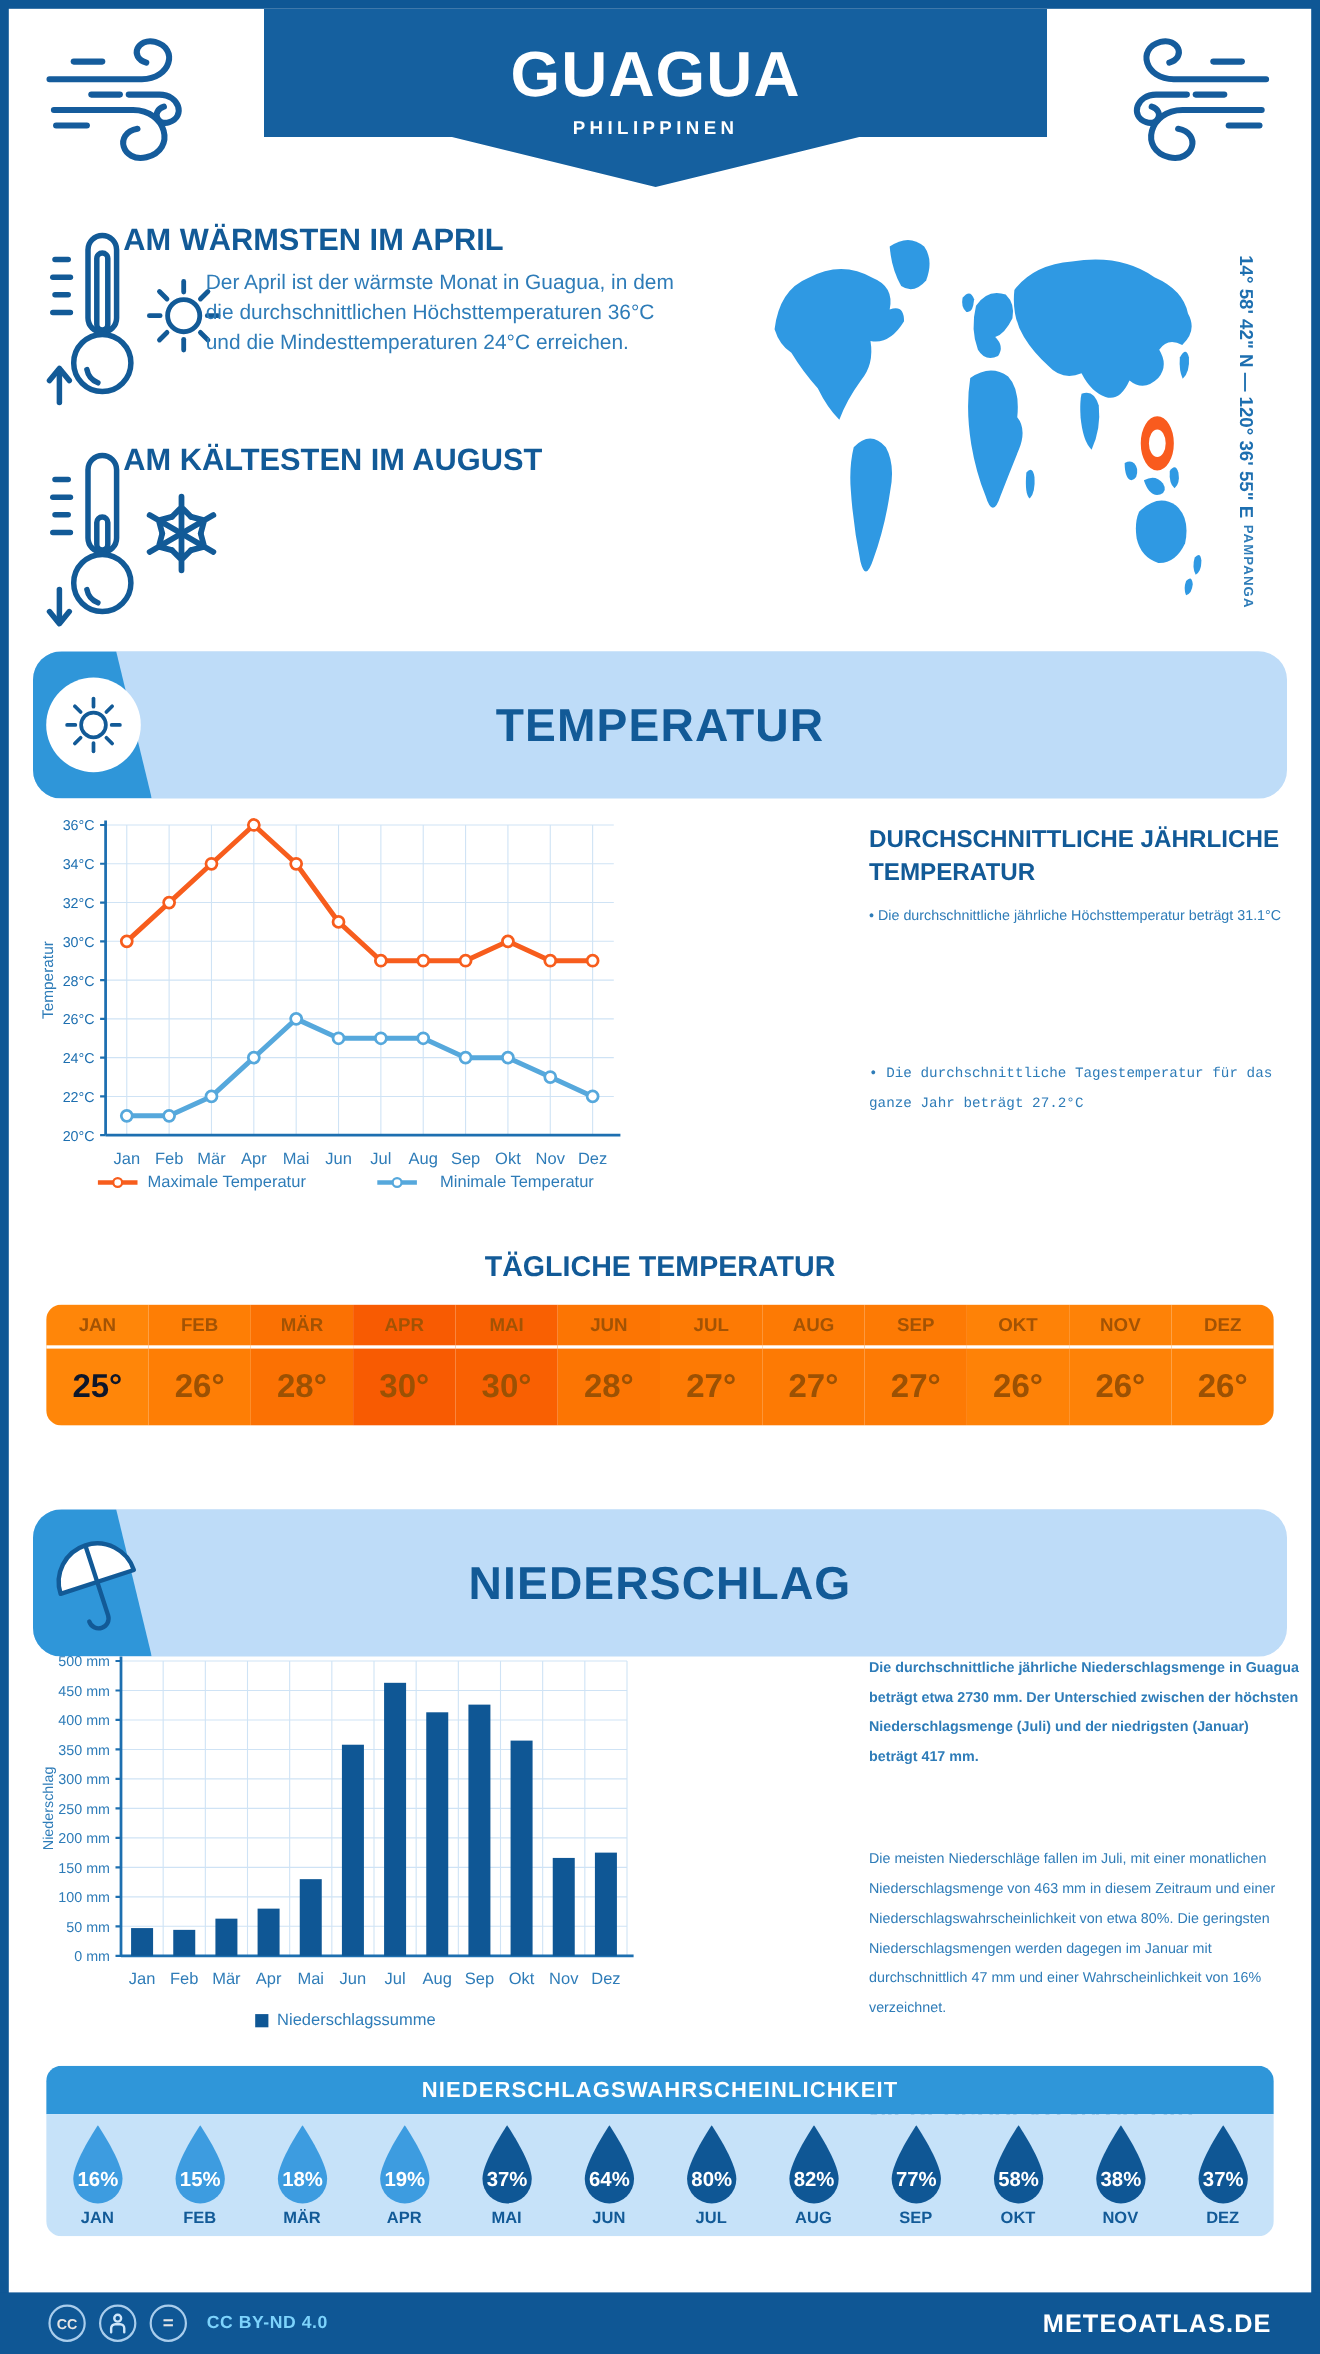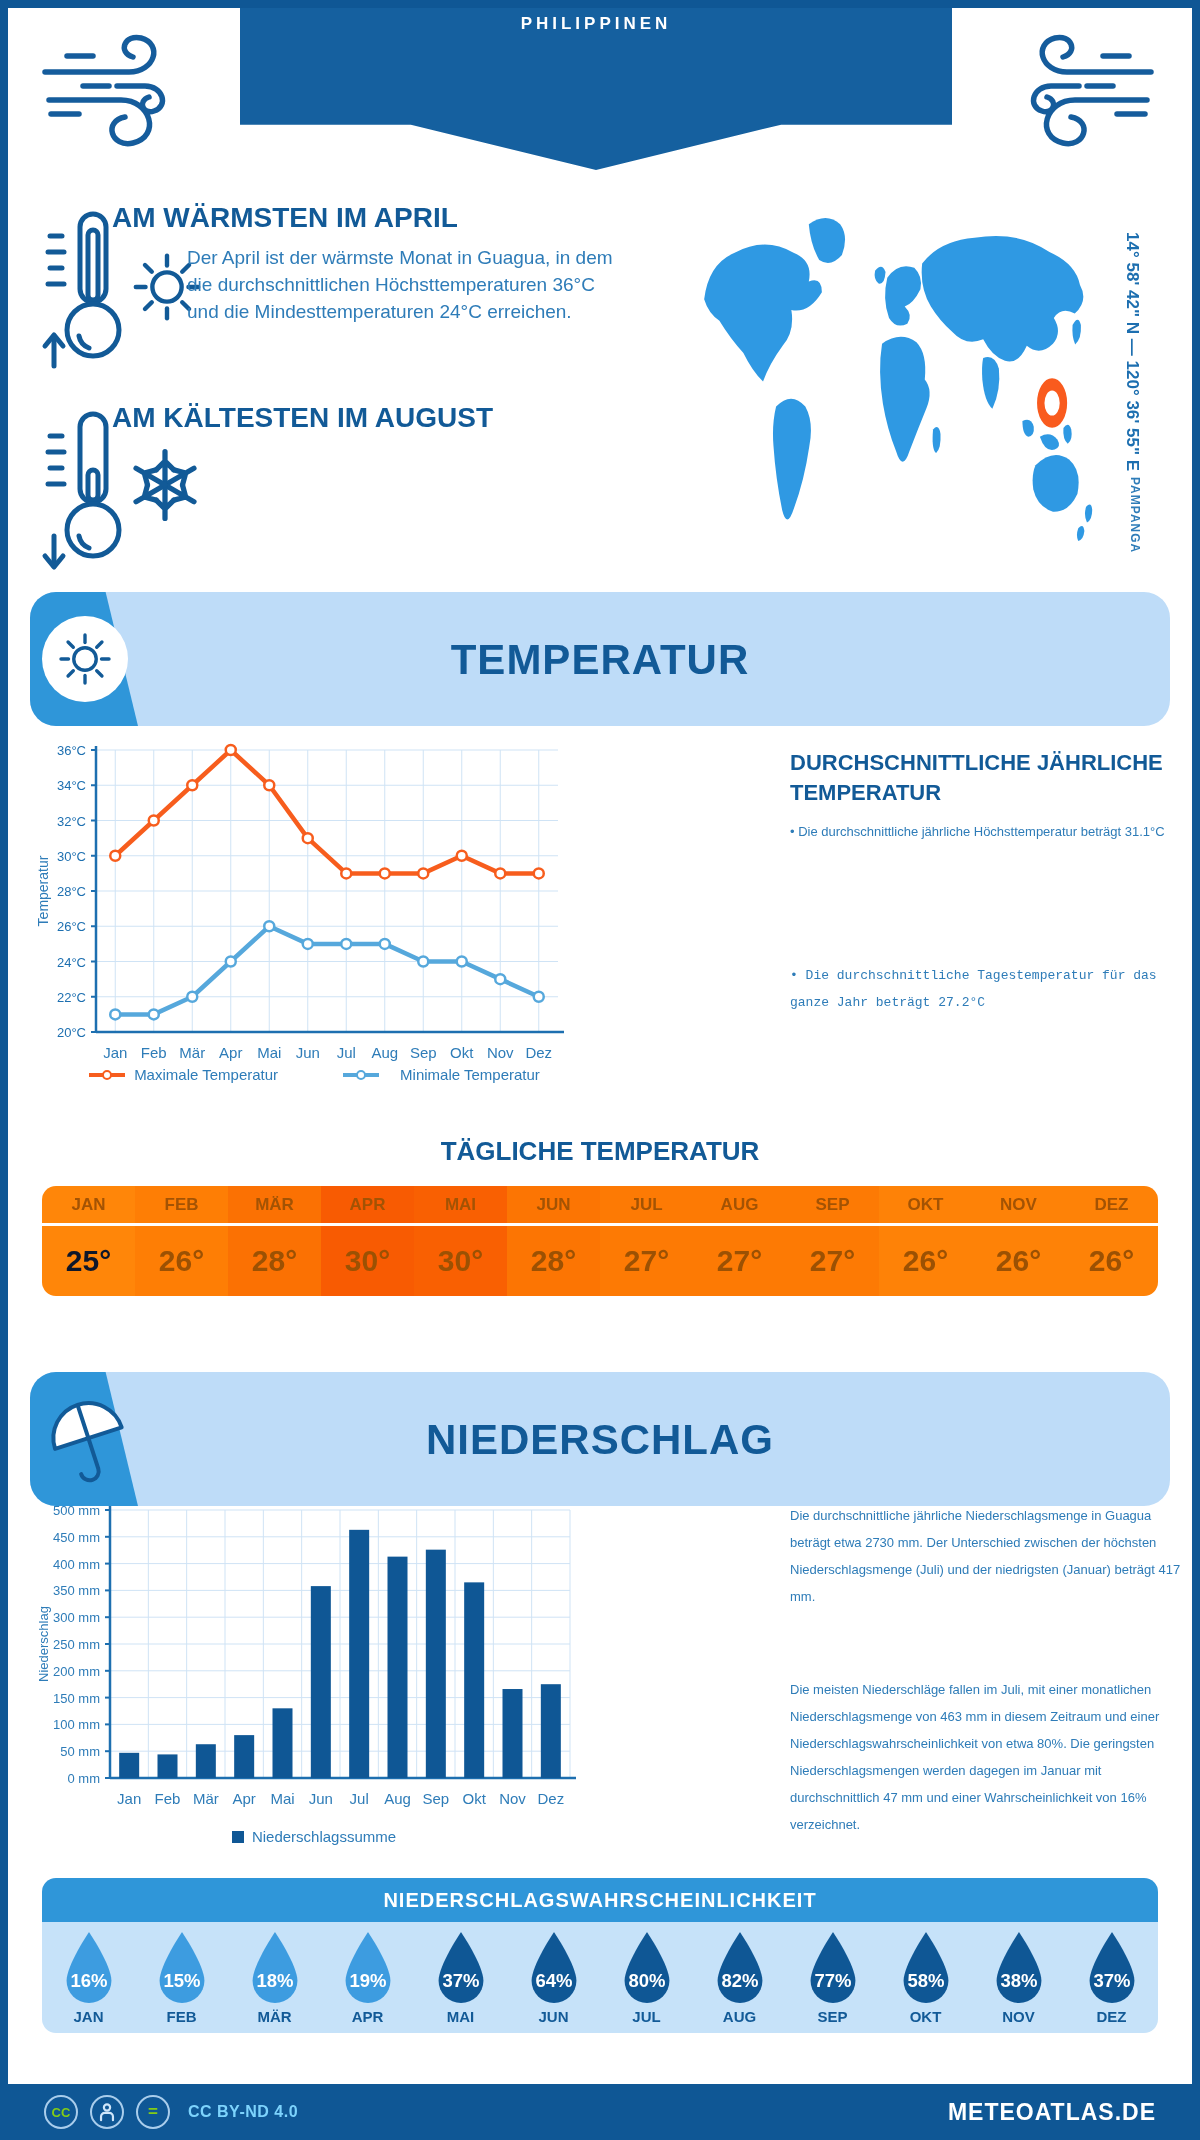--- a/index.html
+++ b/index.html
@@ -53,21 +53,21 @@
   .dropmonth{font-size:15px;font-weight:bold;color:#125a97;margin-top:2px;}
 
   
   .legend{display:flex;justify-content:center;gap:64px;align-items:center;}
   .legend span{font-size:15px;color:#2e7cb8;}
 
   
   #footer{left:0;right:0;top:2084px;height:56px;background:#0f5795;display:flex;align-items:center;
           justify-content:space-between;padding:0 44px;z-index:70;}
   .fleft{display:flex;align-items:center;gap:12px;}
-  .fcirc{width:34px;height:34px;border:2.5px solid #a9cdec;border-radius:50%;color:#84cc16;display:flex;
+  .fcirc{width:34px;height:34px;border:2.5px solid #a9cdec;border-radius:50%;color:#e5e5e5;display:flex;
          align-items:center;justify-content:center;font-weight:bold;box-sizing:border-box;}
   .flicense{color:#7dd3fc;font-weight:bold;font-size:16px;margin-left:6px;letter-spacing:.5px;}
   .fsite{color:#fff;font-weight:bold;font-size:23px;letter-spacing:1px;}
 
   .vcoords{left:1122px;top:232px;height:360px;writing-mode:vertical-rl;display:flex;gap:6px;}
   .vcoords .c1{font-size:17px;font-weight:bold;color:#1d6fb0;}
   .vcoords .c2{font-size:12px;letter-spacing:1px;color:#2e7cb8;font-weight:bold;}
 </style>
 </head>
 <body>
@@ -85,20 +85,21 @@
   <svg class="abs windicon mirror" style="left:1012px;top:22px;" viewBox="0 0 140 132">
     <path d="M28 34 h26"></path>
     <path d="M6 50 h84 c26 0 34 -28 12 -34 c-16 -4 -24 14 -8 19"></path>
     <path d="M44 64 h26"></path>
     <path d="M78 64 h28 c18 0 24 20 9 25 c-11 4 -17 -10 -5 -14"></path>
     <path d="M10 78 h72 c30 0 40 36 12 43 c-22 5 -30 -22 -8 -26"></path>
     <path d="M12 92 h28"></path>
   </svg>
 
   <div class="abs banner">
+    <h1>GUAGUA</h1>
     <div class="sub">PHILIPPINEN</div>
   </div>
 
   <svg class="abs" style="left:40px;top:208px;" width="100" height="165" viewBox="0 0 100 165">
     <g class="icon-stroke" stroke-width="5">
       <path d="M10 28 h12"></path>
         <path d="M8 44 h16"></path>
         <path d="M10 60 h12"></path>
         <path d="M8 76 h16"></path>
       <rect x="40" y="6" width="26" height="88" rx="13"></rect>
@@ -438,21 +439,21 @@
       <rect x="468.5" y="193.024" width="20" height="88.976" fill="#0f5795"></rect>
       <rect x="506.83333333333326" y="188.2" width="20" height="93.80000000000001" fill="#0f5795"></rect>
     </svg>
   <div class="abs legend" id="precip-legend" style="left:34px;top:1828px;width:560px;">
       <div style="display: flex; align-items: center; gap: 8px;">
         <div style="width: 12px; height: 12px; background: rgb(15, 87, 149);"></div>
         <span>Niederschlagssumme</span>
       </div>
     </div>
 
-  <div class="abs rightcol-text" style="left:790px;top:1502px;width:392px;">Die durchschnittliche jährliche Niederschlagsmenge in Guagua beträgt etwa 2730 mm. Der Unterschied zwischen der höchsten Niederschlagsmenge (Juli) und der niedrigsten (Januar) beträgt 417 mm.</div>
+  <div class="abs rightcol-text" style="left:790px;top:1502px;width:392px;font-weight:bold;">Die durchschnittliche jährliche Niederschlagsmenge in Guagua beträgt etwa 2730 mm. Der Unterschied zwischen der höchsten Niederschlagsmenge (Juli) und der niedrigsten (Januar) beträgt 417 mm.</div>
   <div class="abs rightcol-text" style="left:790px;top:1676px;width:392px;">Die meisten Niederschläge fallen im Juli, mit einer monatlichen Niederschlagsmenge von 463 mm in diesem Zeitraum und einer Niederschlagswahrscheinlichkeit von etwa 80%. Die geringsten Niederschlagsmengen werden dagegen im Januar mit durchschnittlich 47 mm und einer Wahrscheinlichkeit von 16% verzeichnet.</div>
   <div class="abs rightcol-head" style="left:790px;top:1912px;width:392px;">NIEDERSCHLAG NACH TYP</div>
   <div class="abs rightcol-text" style="left:790px;top:1950px;width:392px;">• Regen: 100%</div>
   <div class="abs rightcol-text" style="left:790px;top:1980px;width:392px;">• Schnee: 0%</div>
 
   <div class="abs" id="prob">
     <div class="phead">NIEDERSCHLAGSWAHRSCHEINLICHKEIT</div>
     <div class="pbody" id="prob-drops">
         <div class="dropslot">
           <svg width="58" height="76" viewBox="0 0 58 78">

